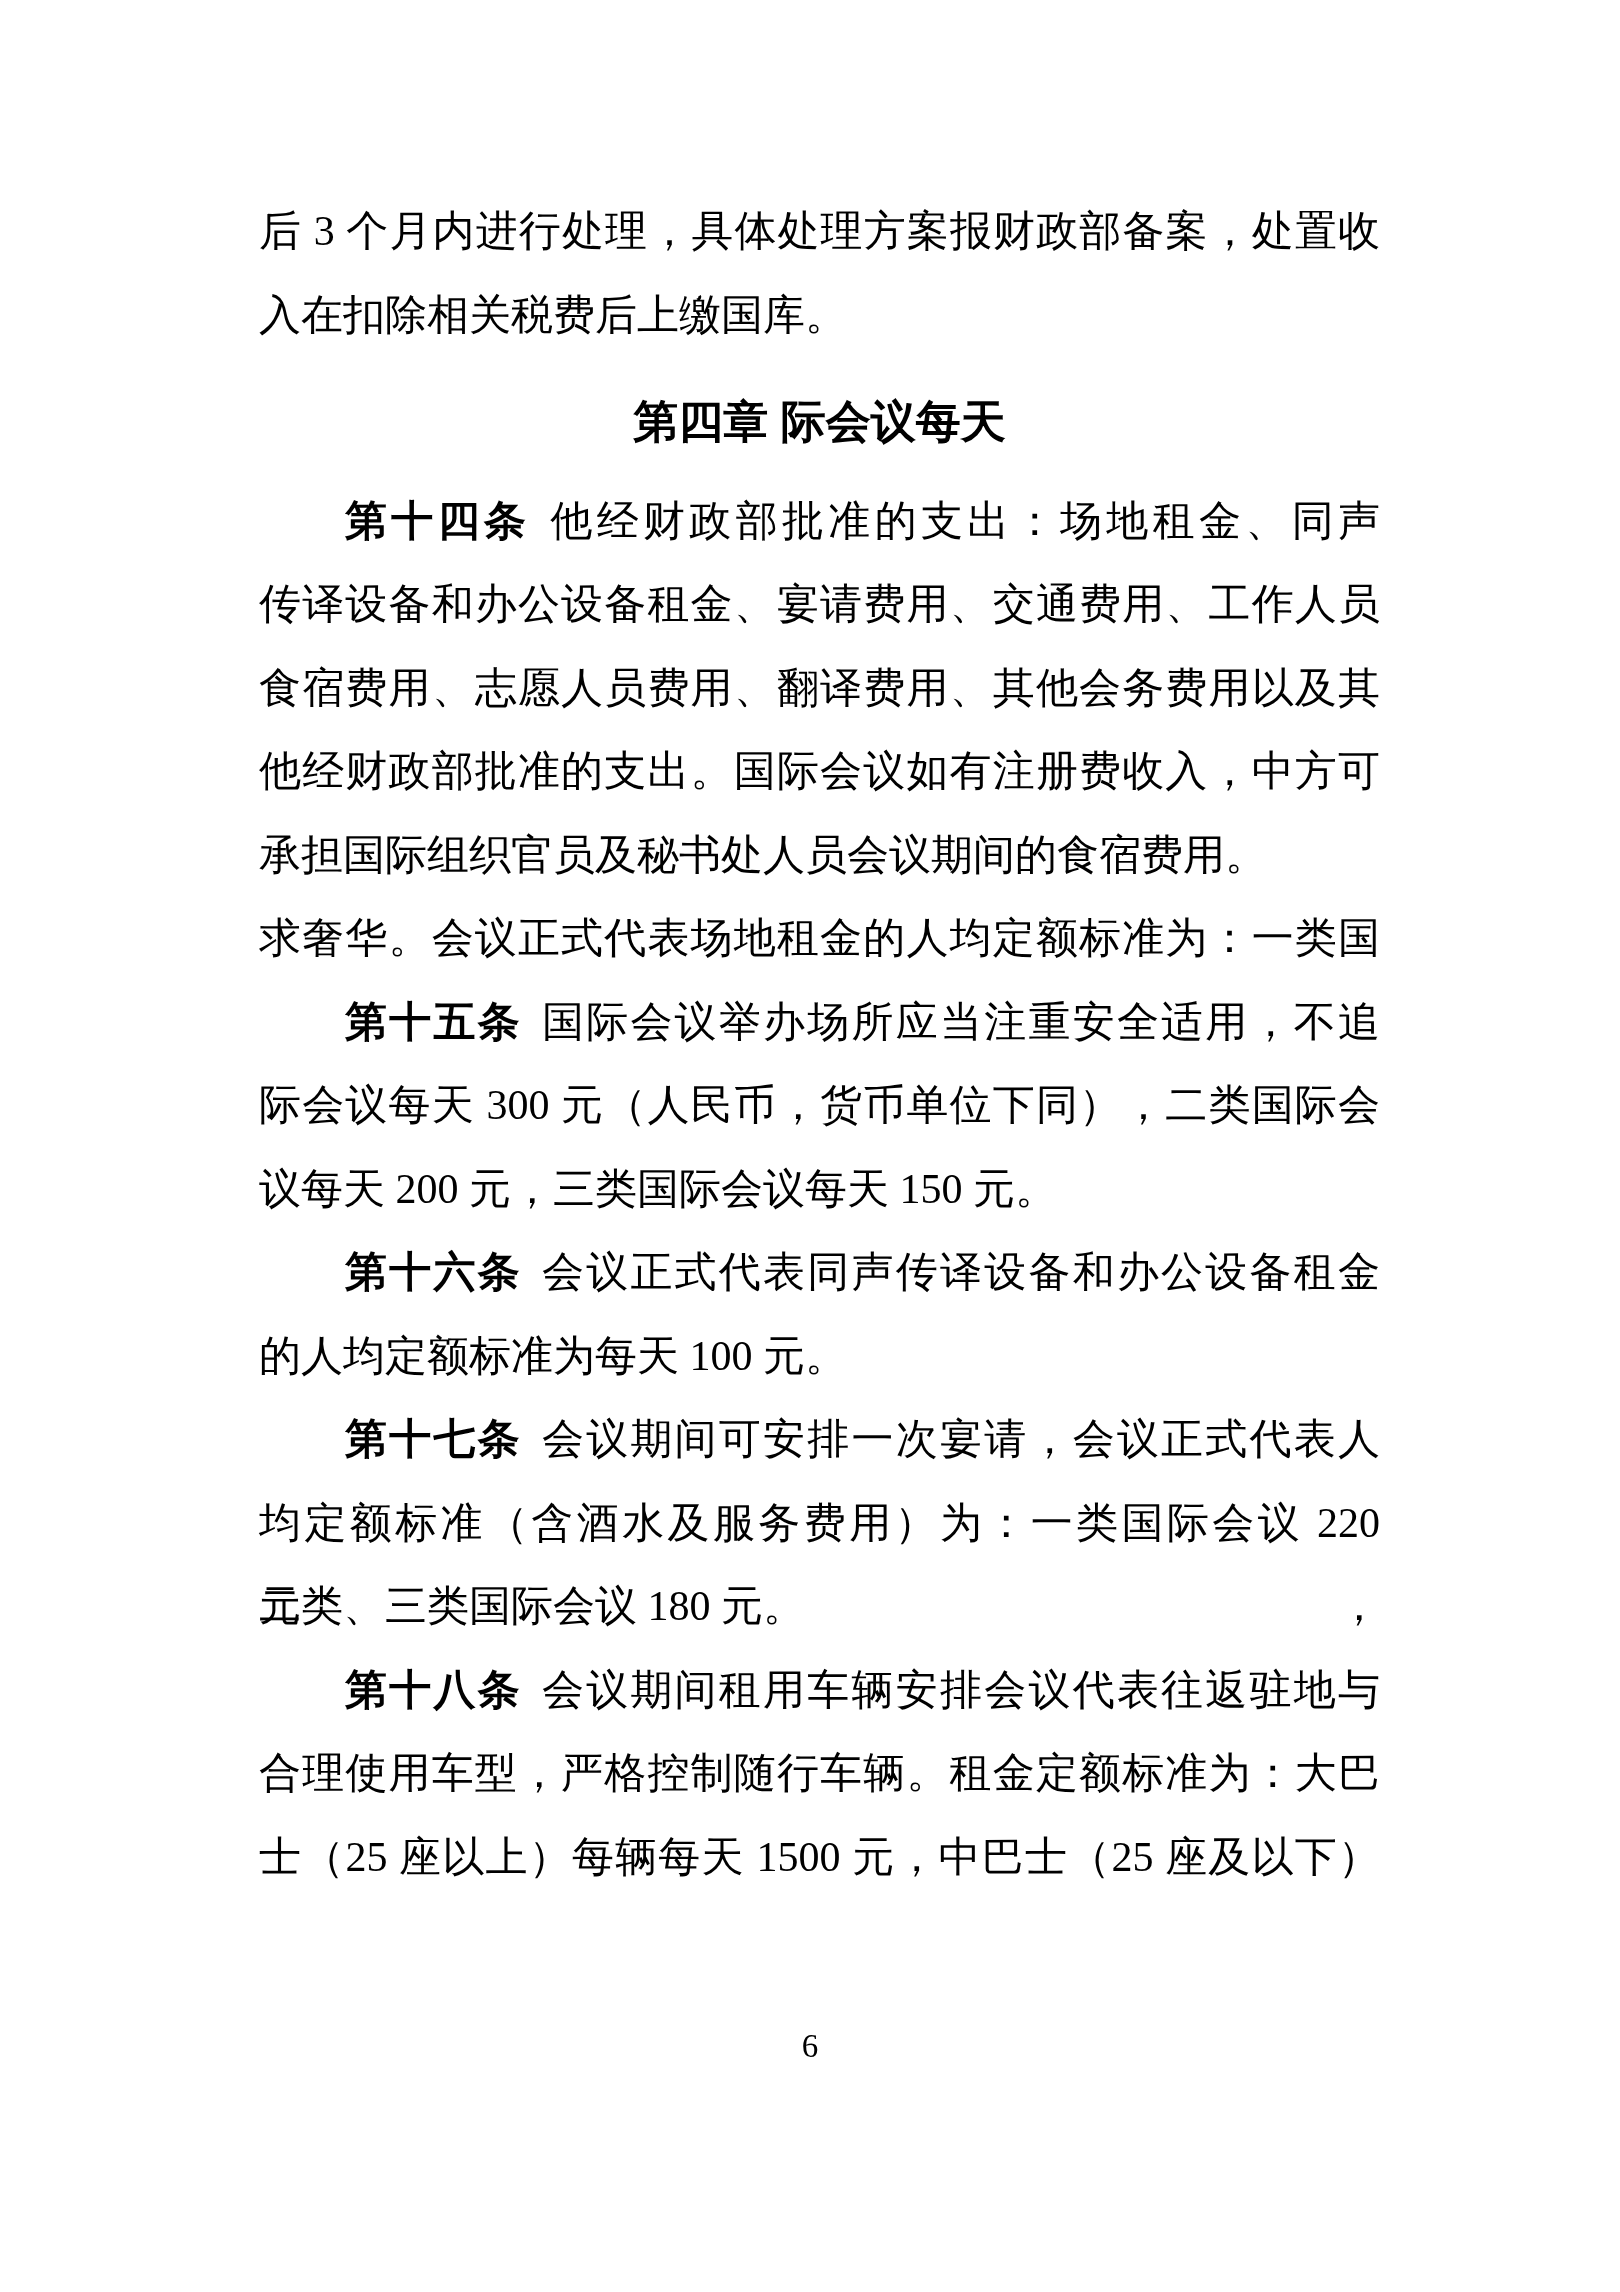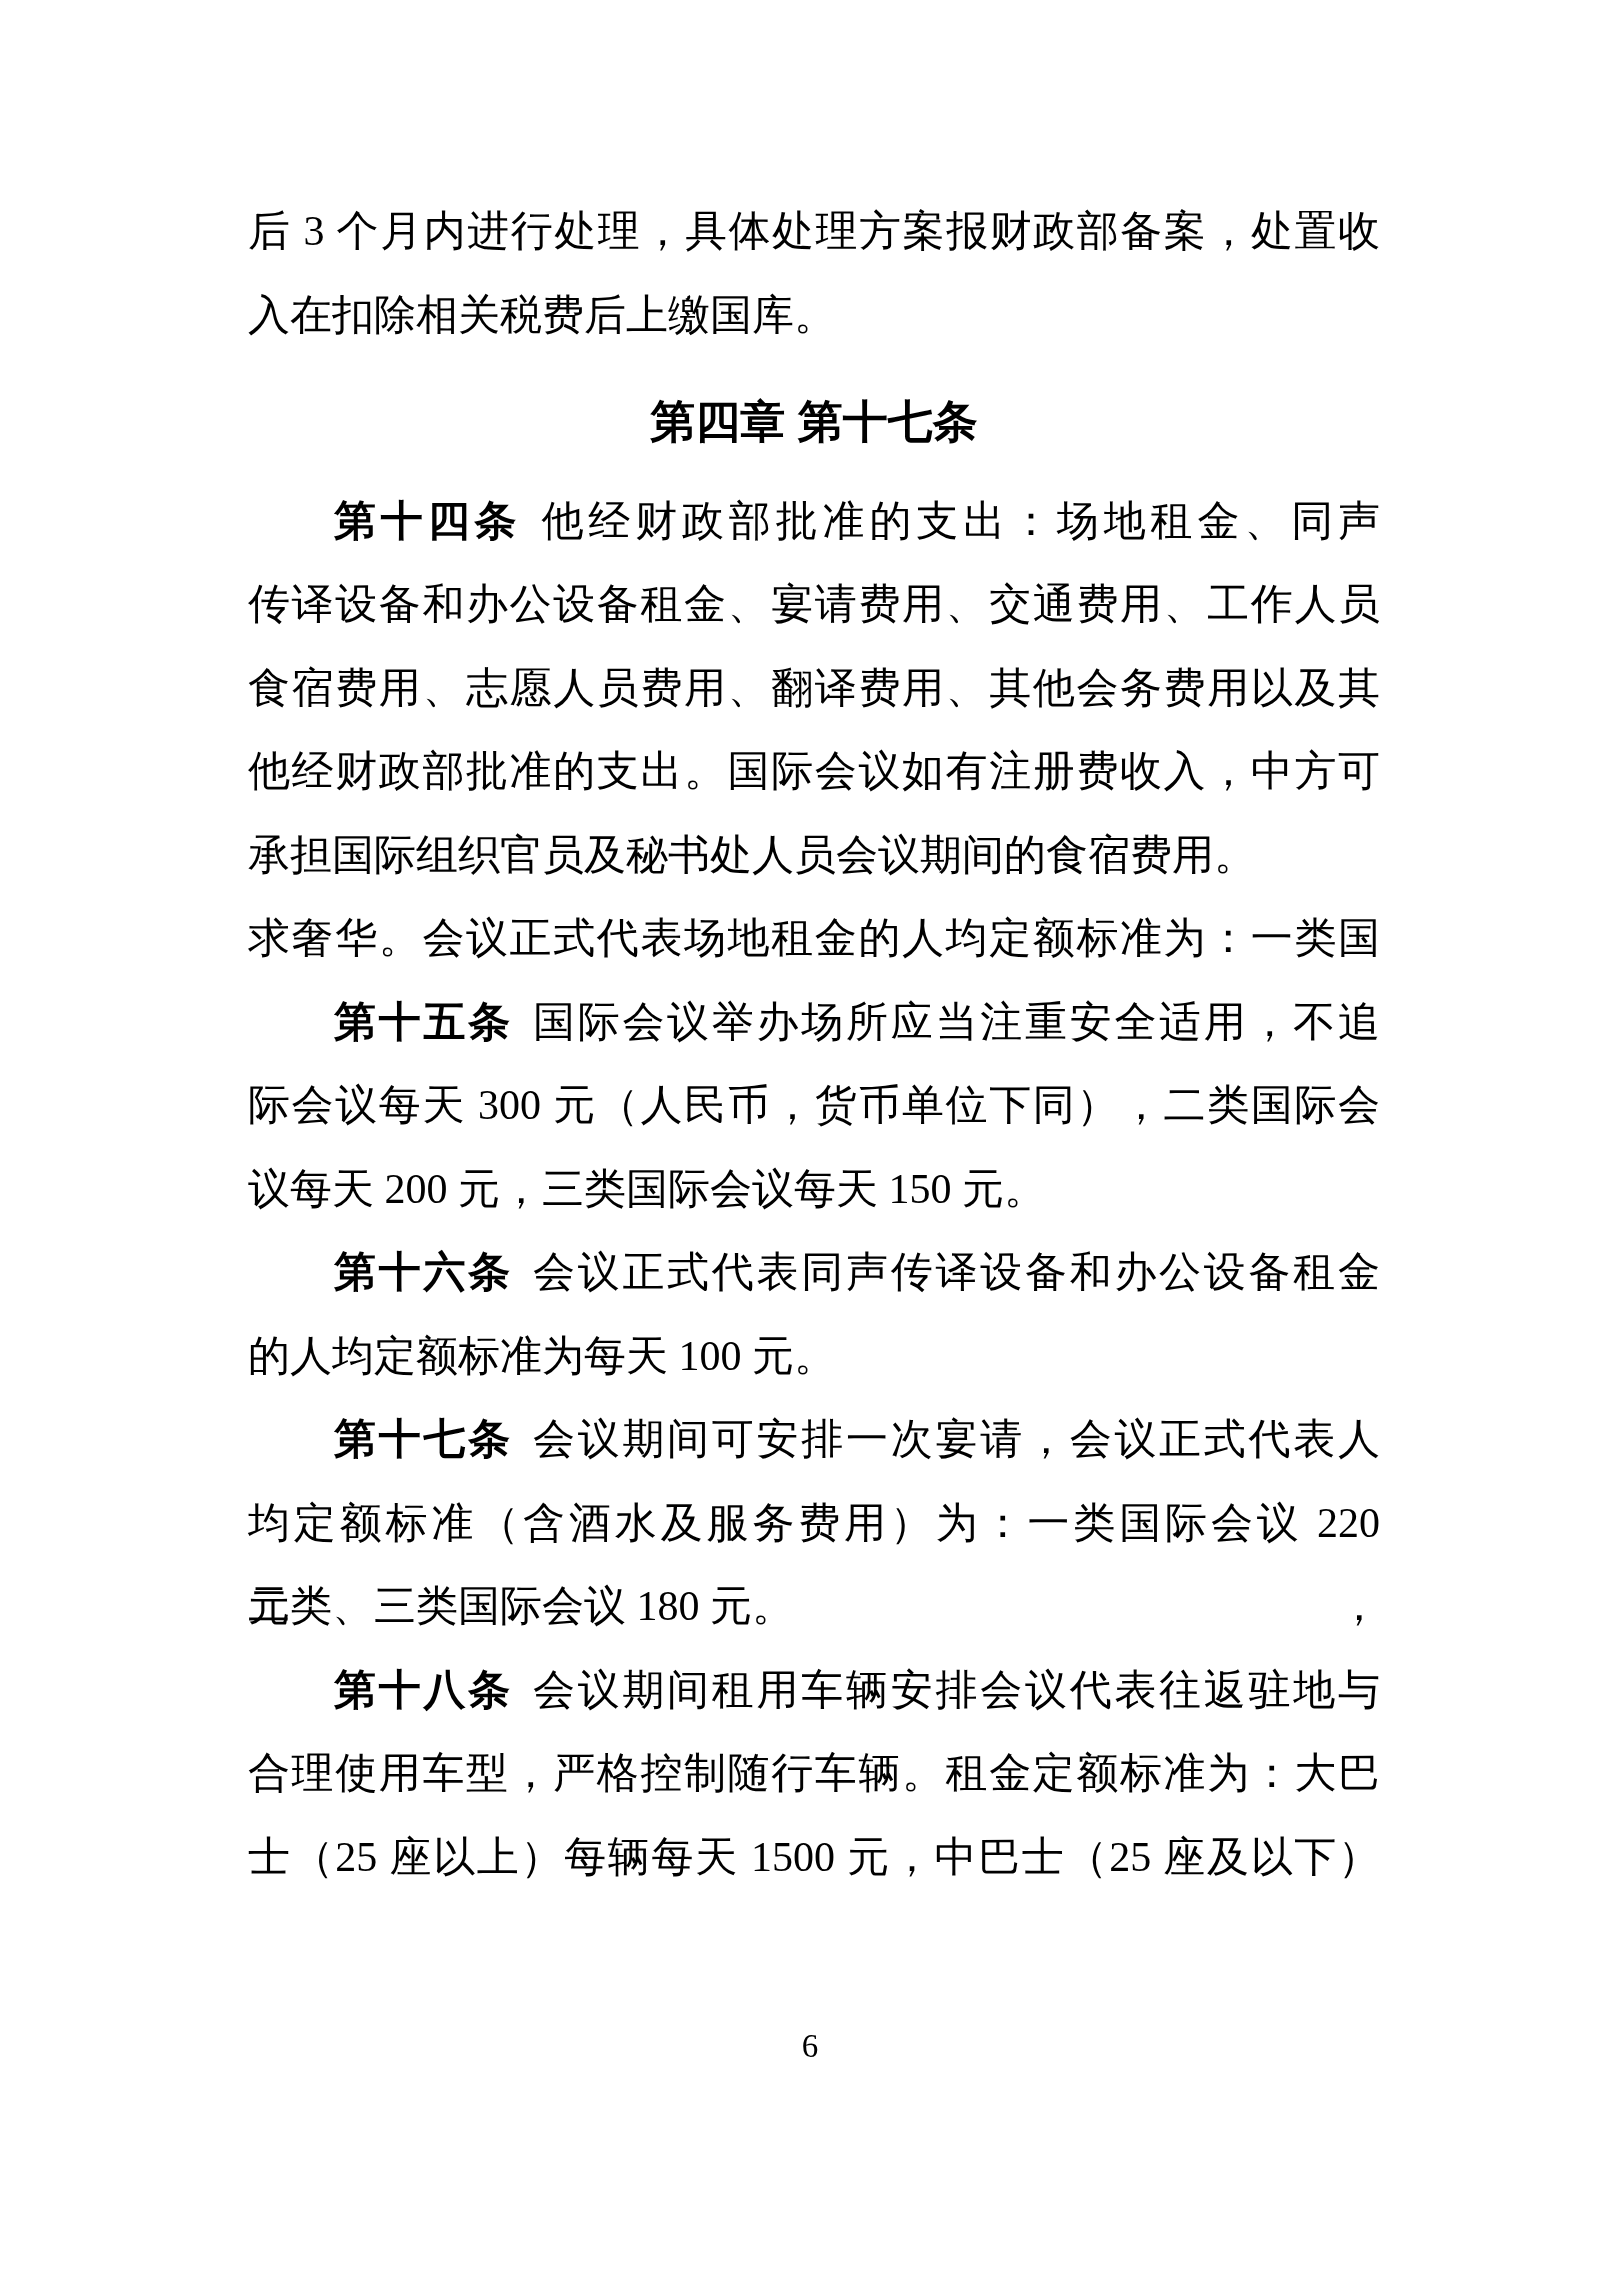--- a/index.html
+++ b/index.html
@@ -21,20 +21,21 @@
     width: 1132px;
     color: #000000;
   }
   .line {
     height: 83.5px;
     line-height: 83.5px;
     font-family: "Liberation Serif", "DejaVu Serif", serif;
     font-size: 42px;
     color: #000000;
     white-space: normal;
+    margin-left: 11px;
   }
   .line.justify {
     text-align: justify;
     text-align-last: justify;
   }
   .line.indent {
     padding-left: 86px;
   }
   .line.heading {
     text-align: center;
@@ -63,21 +64,21 @@
     color: #000000;
   }
 </style>
 </head>
 <body>
 
 <div class="page">
   <div class="doc-body">
       <div class="line justify">后 3 个月内进行处理，具体处理方案报财政部备案，处置收</div>
       <div class="line">入在扣除相关税费后上缴国库。</div>
-      <div class="line heading">第四章 第十七条</div>
+      <div class="line heading">第四章 际会议每天</div>
       <div class="line indent justify"><span class="article-no">第十四条</span><span>他经财政部批准的支出：场地租金、同声</span></div>
       <div class="line justify">传译设备和办公设备租金、宴请费用、交通费用、工作人员</div>
       <div class="line justify">食宿费用、志愿人员费用、翻译费用、其他会务费用以及其</div>
       <div class="line justify">他经财政部批准的支出。国际会议如有注册费收入，中方可</div>
       <div class="line">承担国际组织官员及秘书处人员会议期间的食宿费用。</div>
       <div class="line justify">求奢华。会议正式代表场地租金的人均定额标准为：一类国</div>
       <div class="line indent justify"><span class="article-no">第十五条</span><span>国际会议举办场所应当注重安全适用，不追</span></div>
       <div class="line justify">际会议每天 300 元（人民币，货币单位下同），二类国际会</div>
       <div class="line">议每天 200 元，三类国际会议每天 150 元。</div>
       <div class="line indent justify"><span class="article-no">第十六条</span><span>会议正式代表同声传译设备和办公设备租金</span></div>

